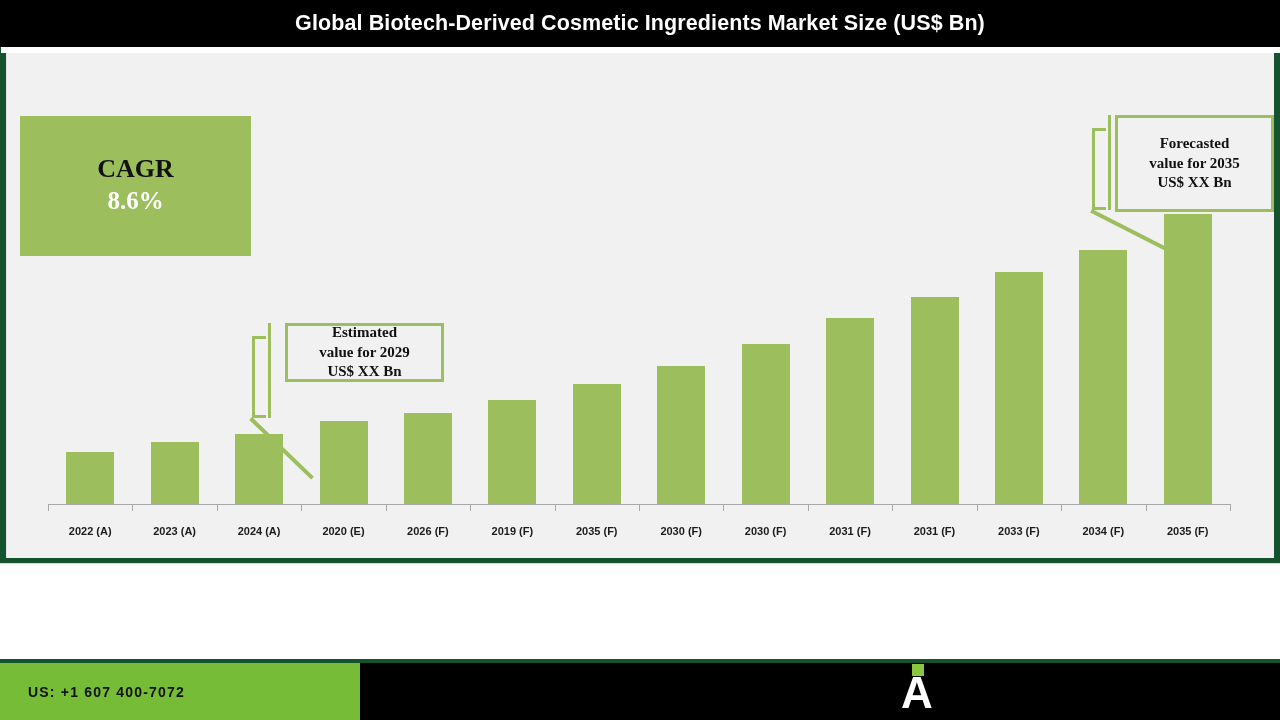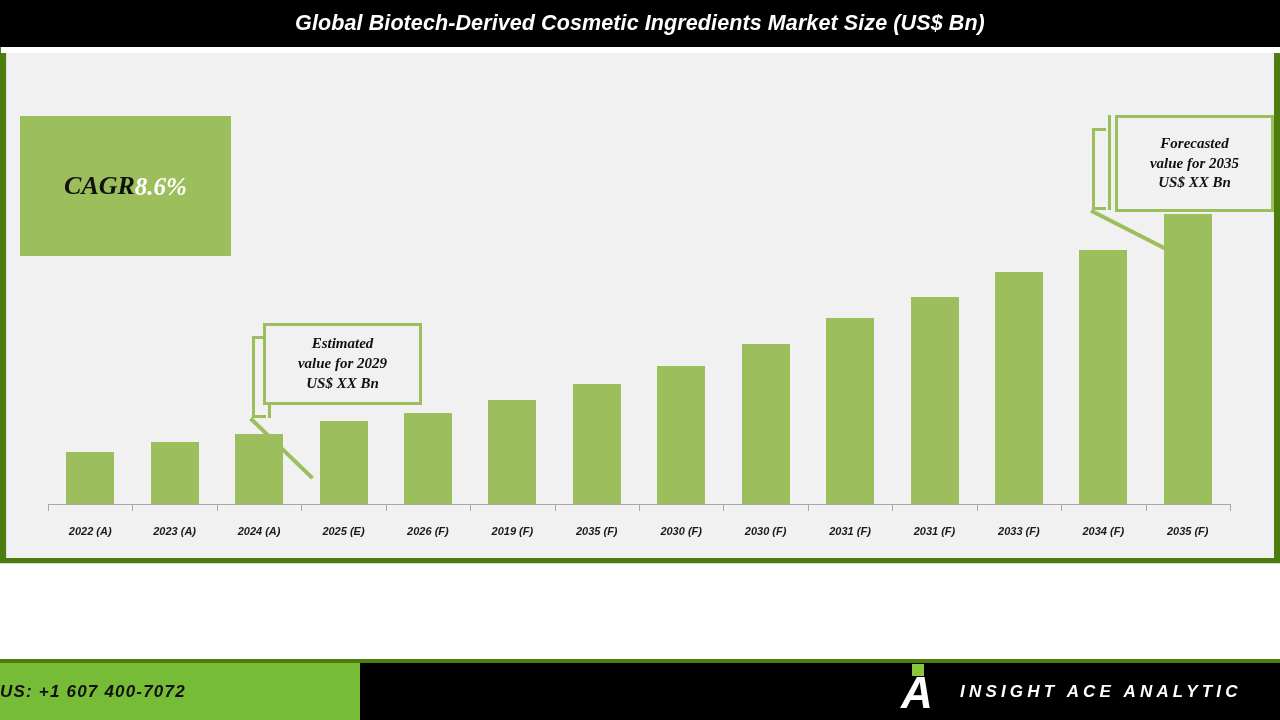--- a/index.html
+++ b/index.html
@@ -2,21 +2,21 @@
 <html><head>
 <meta charset="utf-8">
 <style>
   html,body{margin:0;padding:0;}
   body{
     width:1280px;height:720px;overflow:hidden;
     background:#ffffff;
     font-family:"Liberation Sans", sans-serif;
     -webkit-font-smoothing:antialiased;
   }
-  .page{position:relative;width:1280px;height:720px;background:#4d7c0f;font-style:italic;}
+  .page{position:relative;width:1280px;height:720px;background:#14532d;}
 
   
   .titlebar{
     position:absolute;left:0;top:0;width:1280px;height:47px;
     background:#000000;color:#ffffff;
     display:flex;align-items:center;justify-content:center;
   }
   .titlebar .title{
     font-family:"Liberation Sans", sans-serif;
     font-size:21.5px;font-weight:bold;letter-spacing:.1px;
@@ -55,42 +55,42 @@
   }
   .xlabel{
     flex:1 1 0;text-align:center;
     font-family:"Liberation Sans", sans-serif;
     font-size:11px;font-weight:bold;color:#1b1b1b;
     line-height:30px;white-space:nowrap;
   }
 
   
   .cagr-box{
-    position:absolute;left:13px;top:63px;width:211px;height:140px;
+    position:absolute;left:13px;top:63px;width:231px;height:140px;
     background:#9cbe5c;
-    display:flex;flex-direction:row;align-items:center;justify-content:center;
+    display:flex;flex-direction:column;align-items:center;justify-content:center;
     font-family:"Liberation Serif", serif;
   }
   .cagr-line1{font-size:26px;font-weight:bold;color:#111;line-height:1.12;}
   .cagr-line2{font-size:26px;font-weight:bold;color:#111;line-height:1.12;}
   .cagr-value{font-size:25px;font-weight:bold;color:#ffffff;line-height:1.3;margin-top:2px;}
 
   
   .callout{
     position:absolute;background:#f1f1f1;
     border:3px solid #9cbe5c;
     font-family:"Liberation Serif", serif;
     font-size:15px;font-weight:bold;color:#111;
     text-align:center;line-height:1.33;
     display:flex;flex-direction:column;align-items:center;justify-content:center;
     box-sizing:border-box;
   }
   .callout .cl{display:block;white-space:nowrap;}
 
-  #callout-2025{left:256px;top:270px;width:159px;height:82px;text-align:center;}
+  #callout-2025{left:278px;top:270px;width:159px;height:59px;text-align:center;}
   #callout-2035{left:1108px;top:62px;width:159px;height:97px;}
 
   
   .bracket{position:absolute;}
   .bracket .v{position:absolute;width:3px;background:#9cbe5c;}
   .bracket .h{position:absolute;height:3px;background:#9cbe5c;}
 
   
   .leader{position:absolute;background:#9cbe5c;transform-origin:0 0;}
 
@@ -100,22 +100,23 @@
     border-top:1px solid #d9d9d9;
   }
 
   
   .footer{position:absolute;left:0;top:663px;width:1280px;height:57px;}
   .footer-left{
     position:absolute;left:0;top:0;width:360px;height:57px;background:#76bc36;
     display:flex;align-items:center;
   }
   .footer-phone{
-    font-family:"Liberation Sans", sans-serif;
-    font-size:17px;font-weight:bold;color:#111;letter-spacing:1.2px;white-space:nowrap;
+    margin-left:28px;
+    font-family:"Liberation Sans", sans-serif;
+    font-size:14px;font-weight:bold;color:#111;letter-spacing:1.2px;white-space:nowrap;
   }
   .footer-right{
     position:absolute;left:360px;top:0;width:920px;height:57px;background:#000000;
     display:flex;align-items:center;
   }
   .brandmark{
     position:relative;margin-left:538px;width:38px;height:44px;flex:0 0 38px;
   }
   .brandmark .sq{position:absolute;left:14px;top:-6px;width:12px;height:12px;background:#8cc63f;}
   .brandmark .letter{
@@ -168,21 +169,21 @@
         <div class="tick" style="left: 1054px;"></div>
         <div class="bar" style="left: 1072px; width: 48px; height: 254px; background: rgb(156, 190, 92);"></div>
         <div class="tick" style="left: 1139px;"></div>
         <div class="bar" style="left: 1157px; width: 48px; height: 290px; background: rgb(156, 190, 92);"></div>
         <div class="tick" style="left: 1223px;"></div>
       </div>
     <div class="xlabels" id="xlabels">
         <div class="xlabel">2022 (A)</div>
         <div class="xlabel">2023 (A)</div>
         <div class="xlabel">2024 (A)</div>
-        <div class="xlabel">2025 (E)</div>
+        <div class="xlabel">2020 (E)</div>
         <div class="xlabel">2026 (F)</div>
         <div class="xlabel">2019 (F)</div>
         <div class="xlabel">2035 (F)</div>
         <div class="xlabel">2030 (F)</div>
         <div class="xlabel">2030 (F)</div>
         <div class="xlabel">2031 (F)</div>
         <div class="xlabel">2031 (F)</div>
         <div class="xlabel">2033 (F)</div>
         <div class="xlabel">2034 (F)</div>
         <div class="xlabel">2035 (F)</div>
@@ -240,17 +241,16 @@
 
   <div class="footer">
     <div class="footer-left">
       <div class="footer-phone">US: +1 607 400-7072</div>
     </div>
     <div class="footer-right">
       <div class="brandmark">
         <div class="sq"></div>
         <div class="letter">A</div>
       </div>
-      <div class="brandtext">INSIGHT ACE ANALYTIC</div>
     </div>
   </div>
 
 </div>
 
 </body></html>

